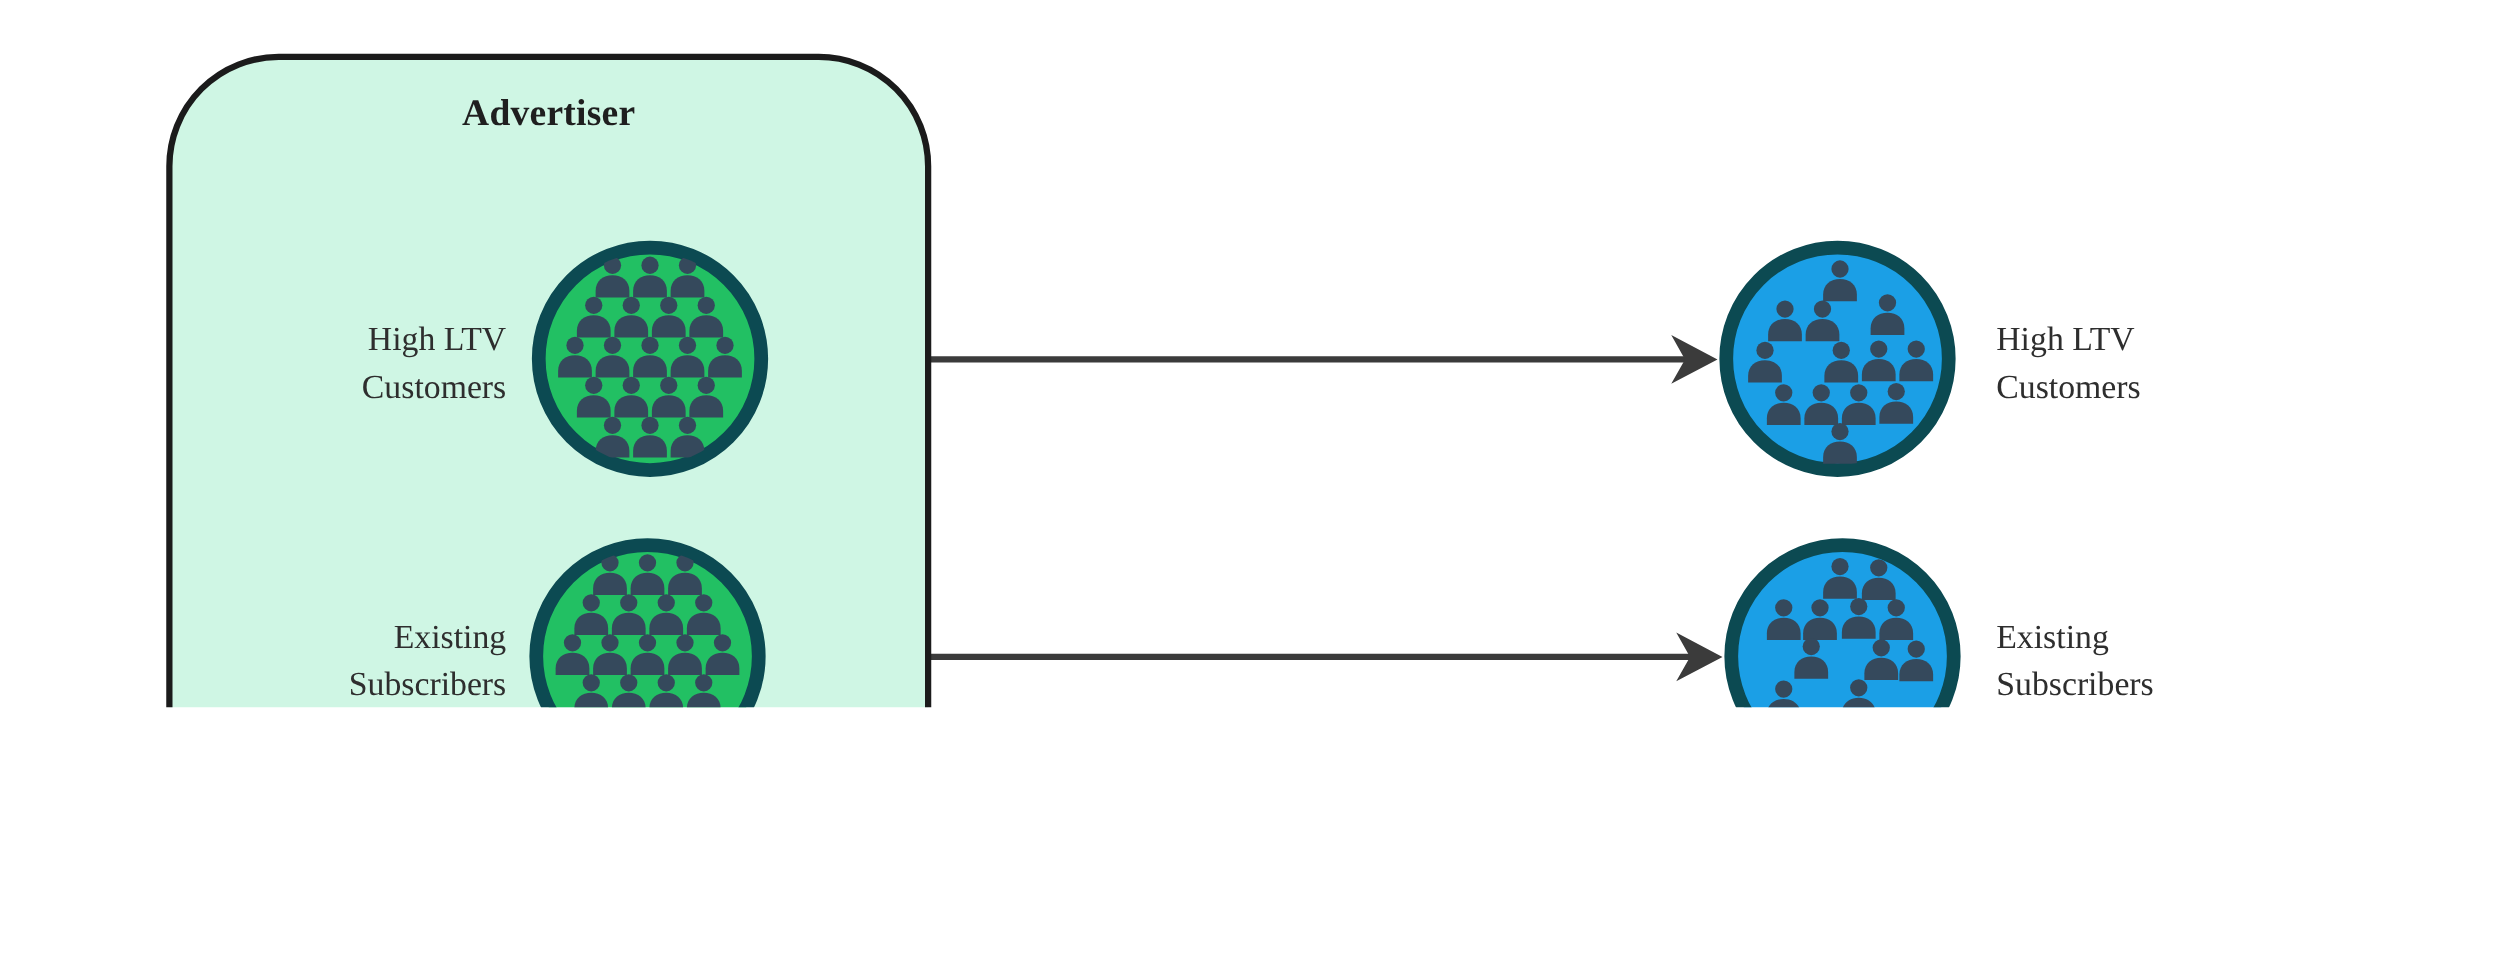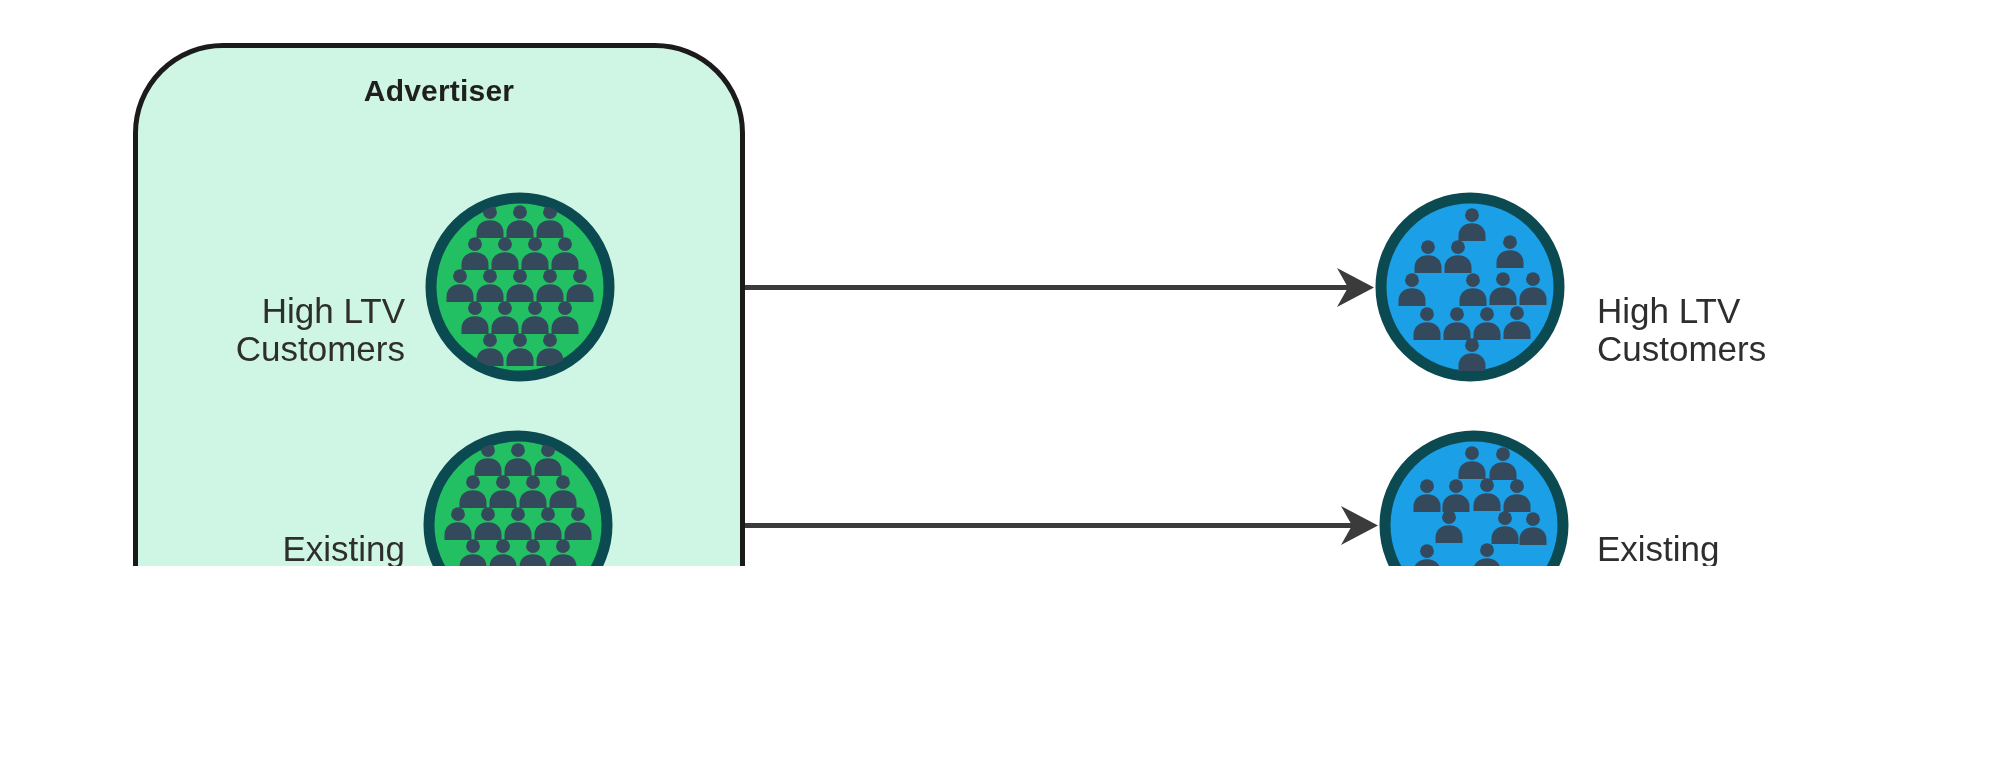--- a/index.html
+++ b/index.html
@@ -1,20 +1,20 @@
 <!DOCTYPE html>
 <html><head>
 <meta charset="utf-8">
 <style>
   html,body{margin:0;padding:0;background:#ffffff;}
   .canvas{
     position:relative;
     width:1999px;height:566px;
     background:#ffffff;
-    font-family:Liberation Sans, sans-serif;
+    font-family:Liberation Serif, serif;
     overflow:hidden;
   }
   .box{
     position:absolute;
     top:43px;
     height:649px;
     border:5px solid #1b1b1b;
     border-radius:90px;
     box-sizing:content-box;
   }
@@ -28,25 +28,24 @@
     color:#1f1f1f;
     letter-spacing:0.2px;
   }
   .crowd{
     position:absolute;
     width:200px;height:200px;
   }
   .node-label{
     position:absolute;
     width:250px;
-    font-size:35px;
+    font-size:27px;
     line-height:38px;
     color:#2e2e2e;
     white-space:pre-line;
-    margin-top:40px;
   }
   .align-right{text-align:right;}
   .align-left{text-align:left;}
   .arrows{
     position:absolute;
     left:0;top:0;width:1999px;height:778px;
     pointer-events:none;
   }
 </style>
 </head>

